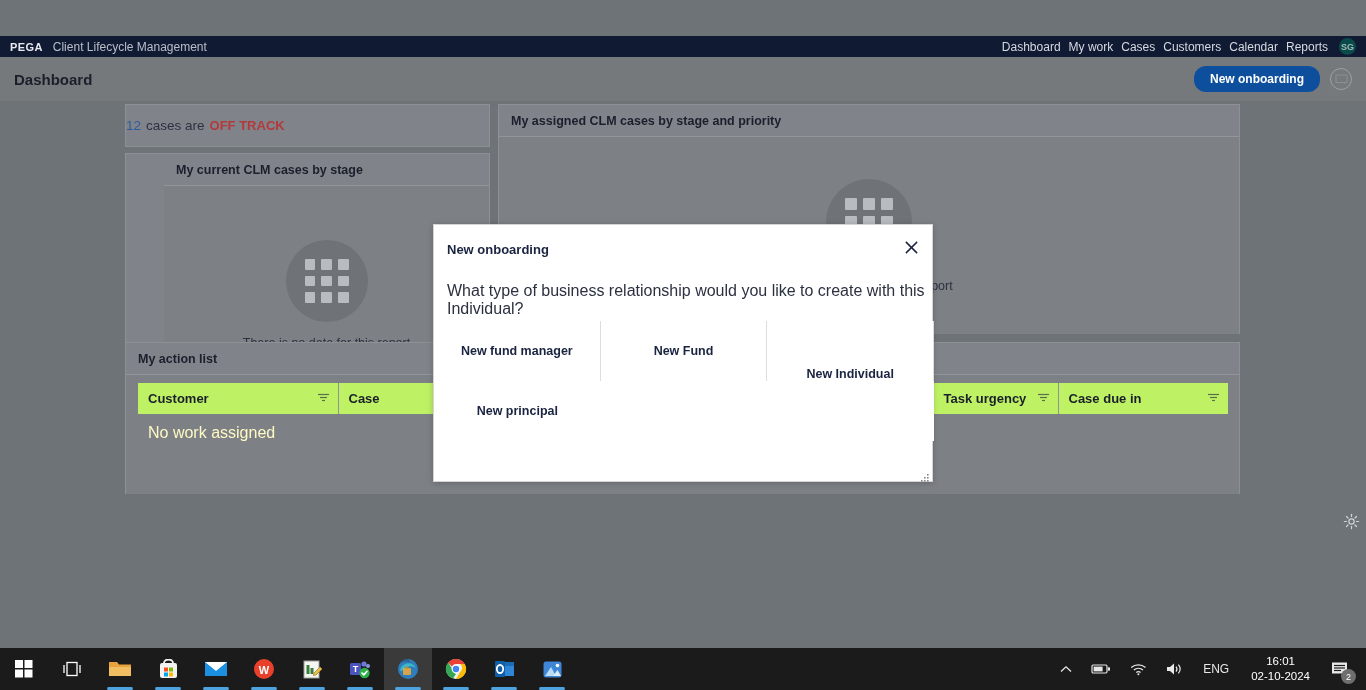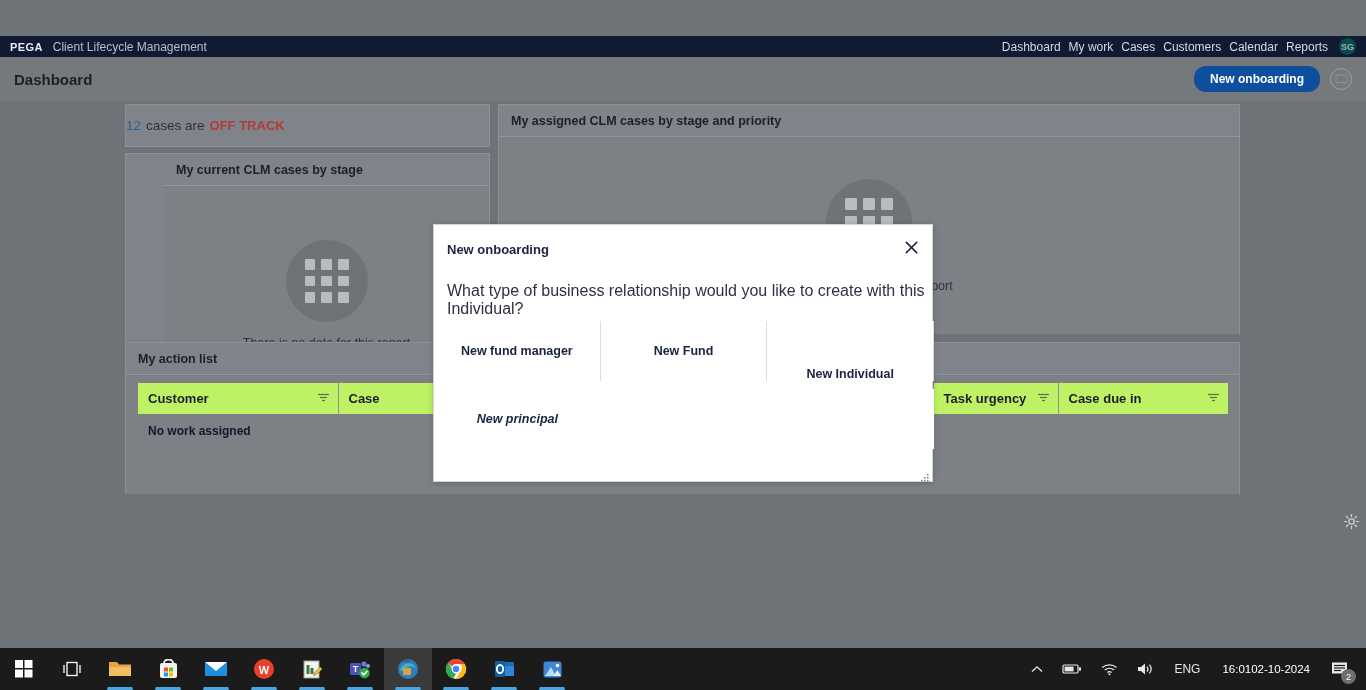--- a/index.html
+++ b/index.html
@@ -163,23 +163,22 @@
     position: relative;
     cursor: pointer;
   }
   table.actions th:last-child { border-right: none; }
   table.actions th .filter-icon {
     position: absolute; right: 8px; top: 50%;
     transform: translateY(-50%);
     opacity: .75;
   }
   table.actions td {
-    font-size: 12px; color: #0f172a;
+    font-size: 16px; color: #fef9c3;
     padding: 10px;
-    font-weight: bold;
   }
 
   
   #modal {
     position: absolute;
     left: 433px; top: 188px;
     width: 500px; height: 258px;
     background: #ffffff;
     border: 1px solid #d5d5d5;
     box-shadow: 0 1px 6px rgba(0,0,0,0.22);
@@ -210,23 +209,22 @@
     height: 60px;
     display: flex; align-items: center; justify-content: center;
     font-size: 12.5px; font-weight: bold; color: #1a2440;
     border-right: 1px solid #dddddd;
     cursor: pointer;
     text-align: center;
     background: #ffffff;
   }
   #modal .option:nth-child(3n) { border-right: 1px solid #dddddd; align-items: flex-end; }
   #modal .options.row2 {
-    top: 164px;
+    top: 156px;
     grid-template-columns: repeat(3, 1fr);
-    font-style: italic;
   }
   #modal .options.row2 .option { border-right: none; height: 60px; }
   #modal .resize-grip {
     position: absolute; right: 2px; bottom: 2px;
     width: 10px; height: 10px; cursor: nwse-resize;
   }
 
   
   #settings-gear {
     position: absolute; right: 4px; bottom: 4px;
@@ -257,21 +255,21 @@
   .tray {
     margin-left: auto; display: flex; align-items: center;
     gap: 5px; padding-right: 6px; height: 42px;
   }
   .tray-item {
     display: flex; align-items: center; justify-content: center;
     height: 42px; padding: 0 7px; cursor: pointer;
     color: #e8e8e8; font-size: 12px;
   }
   .clock {
-    display: flex; flex-direction: row;
+    display: flex; flex-direction: column;
     align-items: center; justify-content: center;
     color: #ffffff; font-size: 11.5px; line-height: 15px;
     padding: 0 10px; height: 42px; cursor: pointer;
   }
   .notif {
     position: relative; padding: 0 10px 0 6px;
     height: 42px; display: flex; align-items: center; cursor: pointer;
   }
   .notif .badge {
     position: absolute; right: 4px; bottom: 6px;

